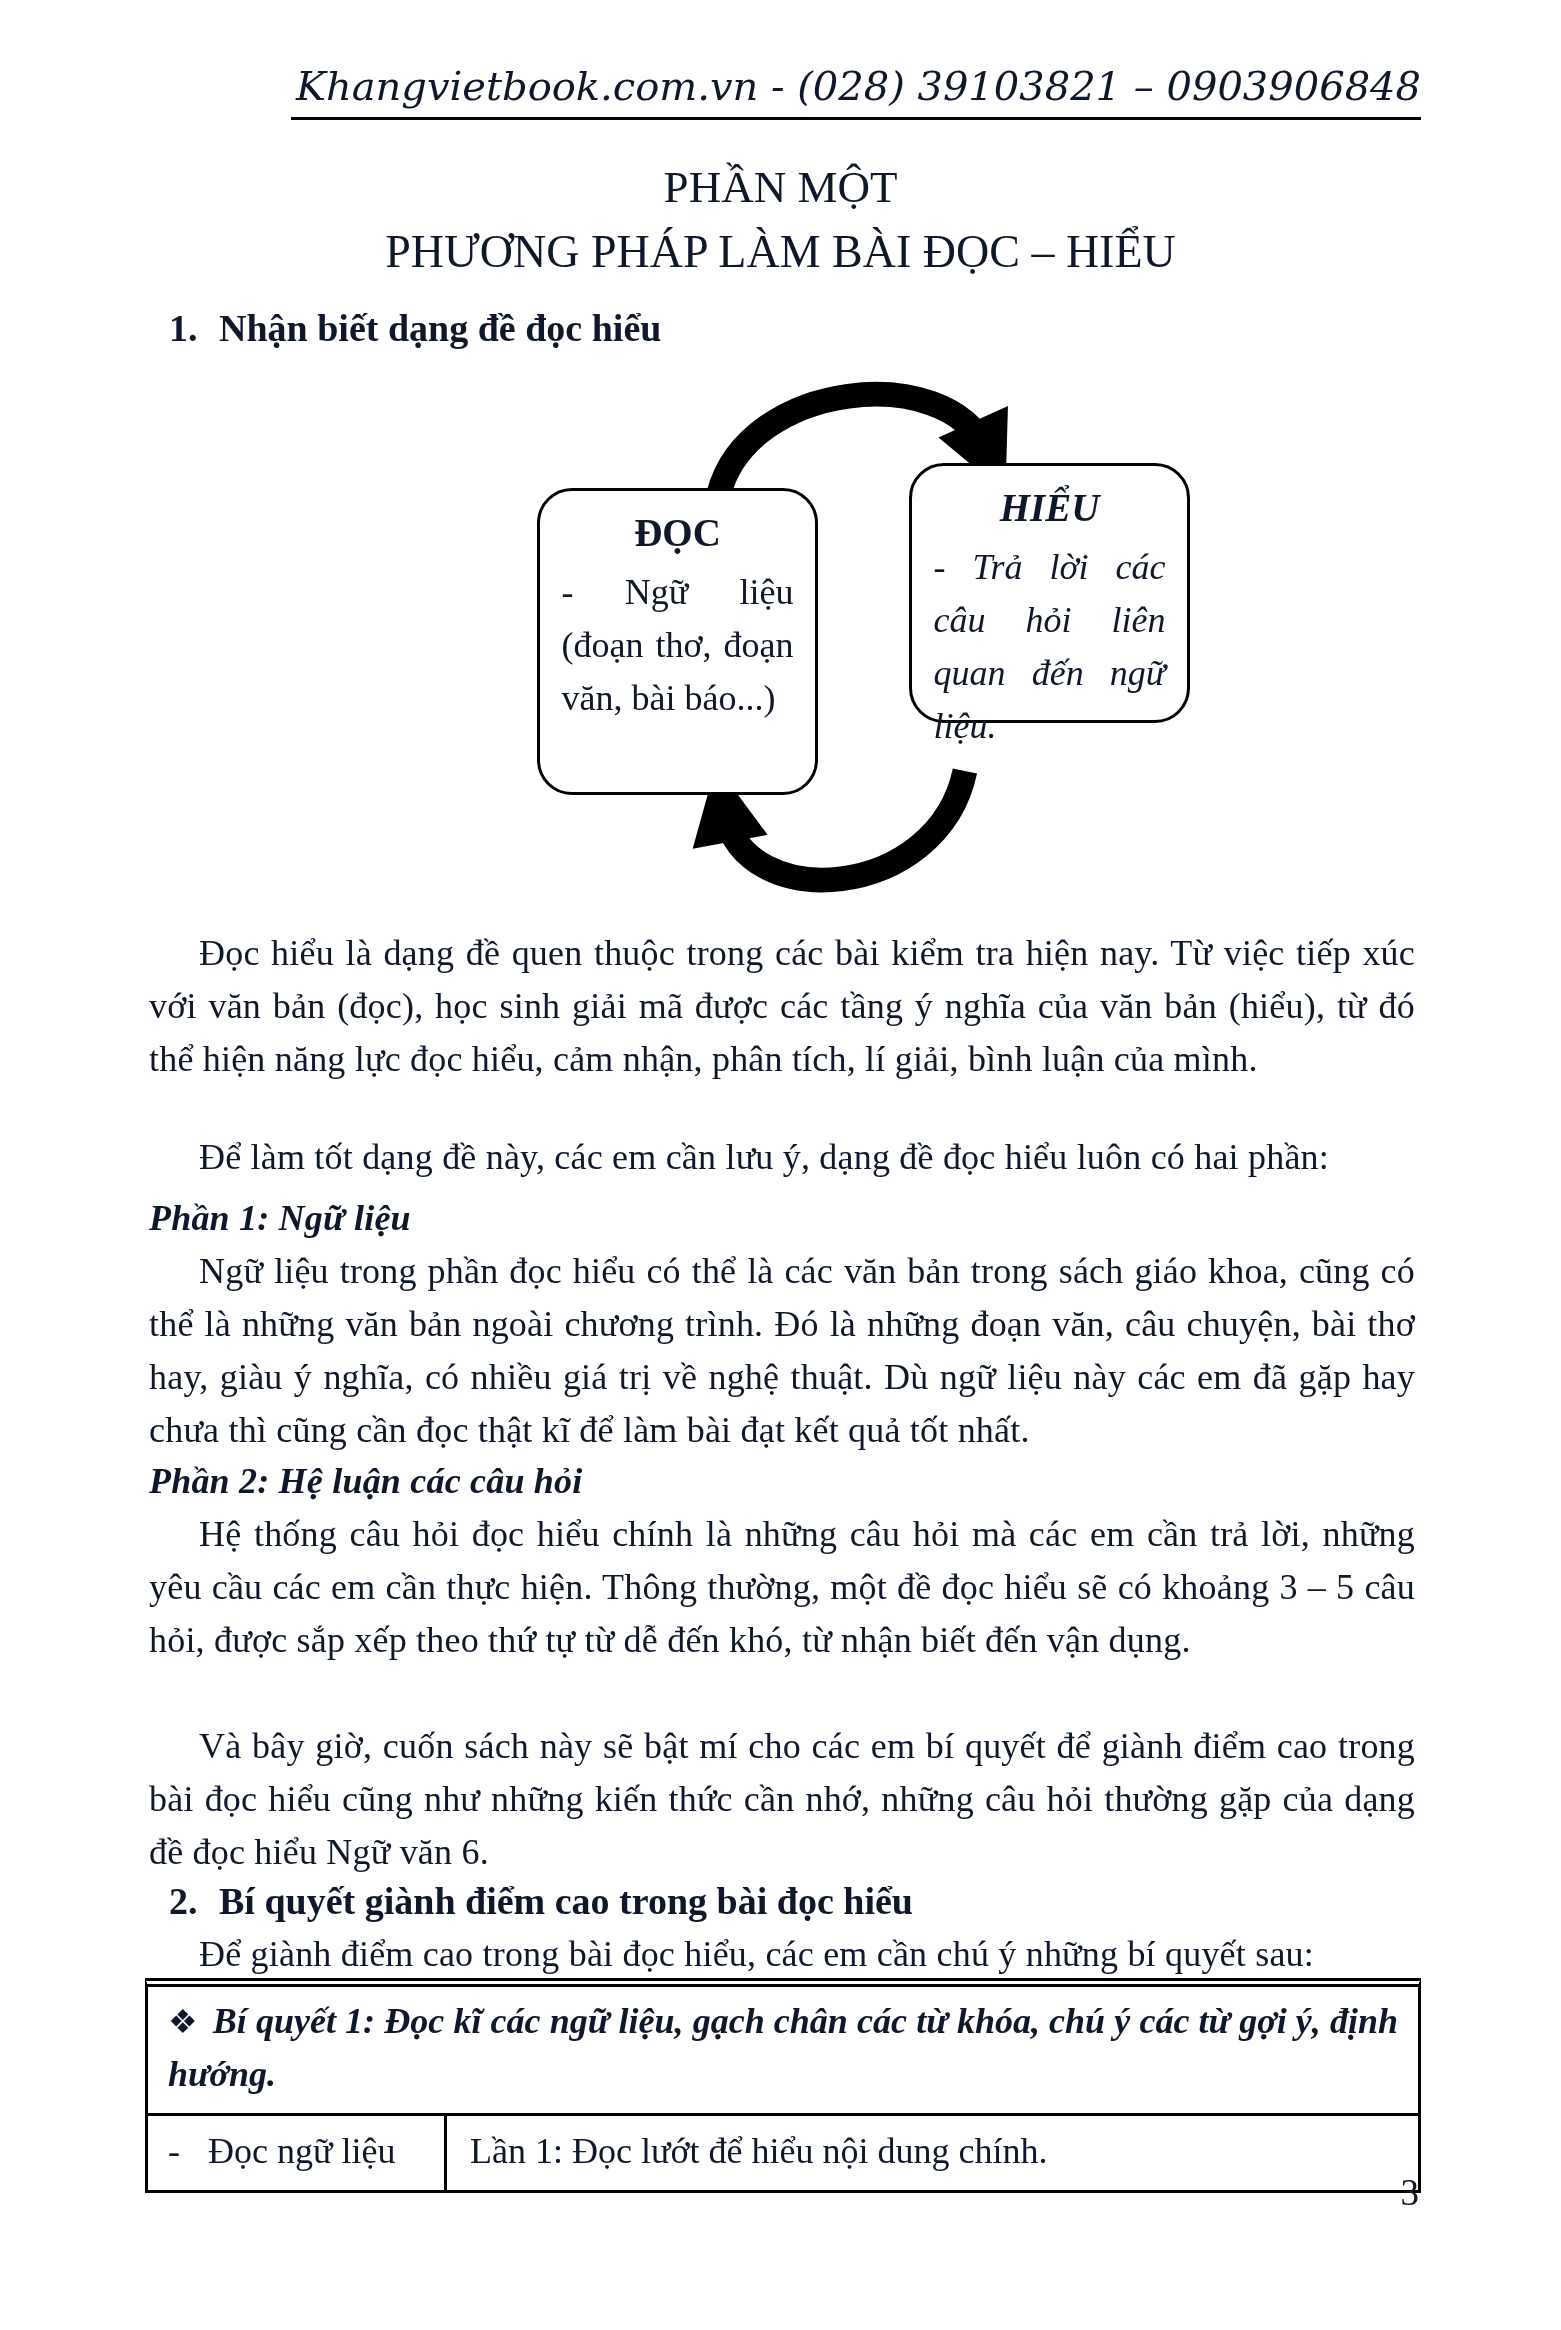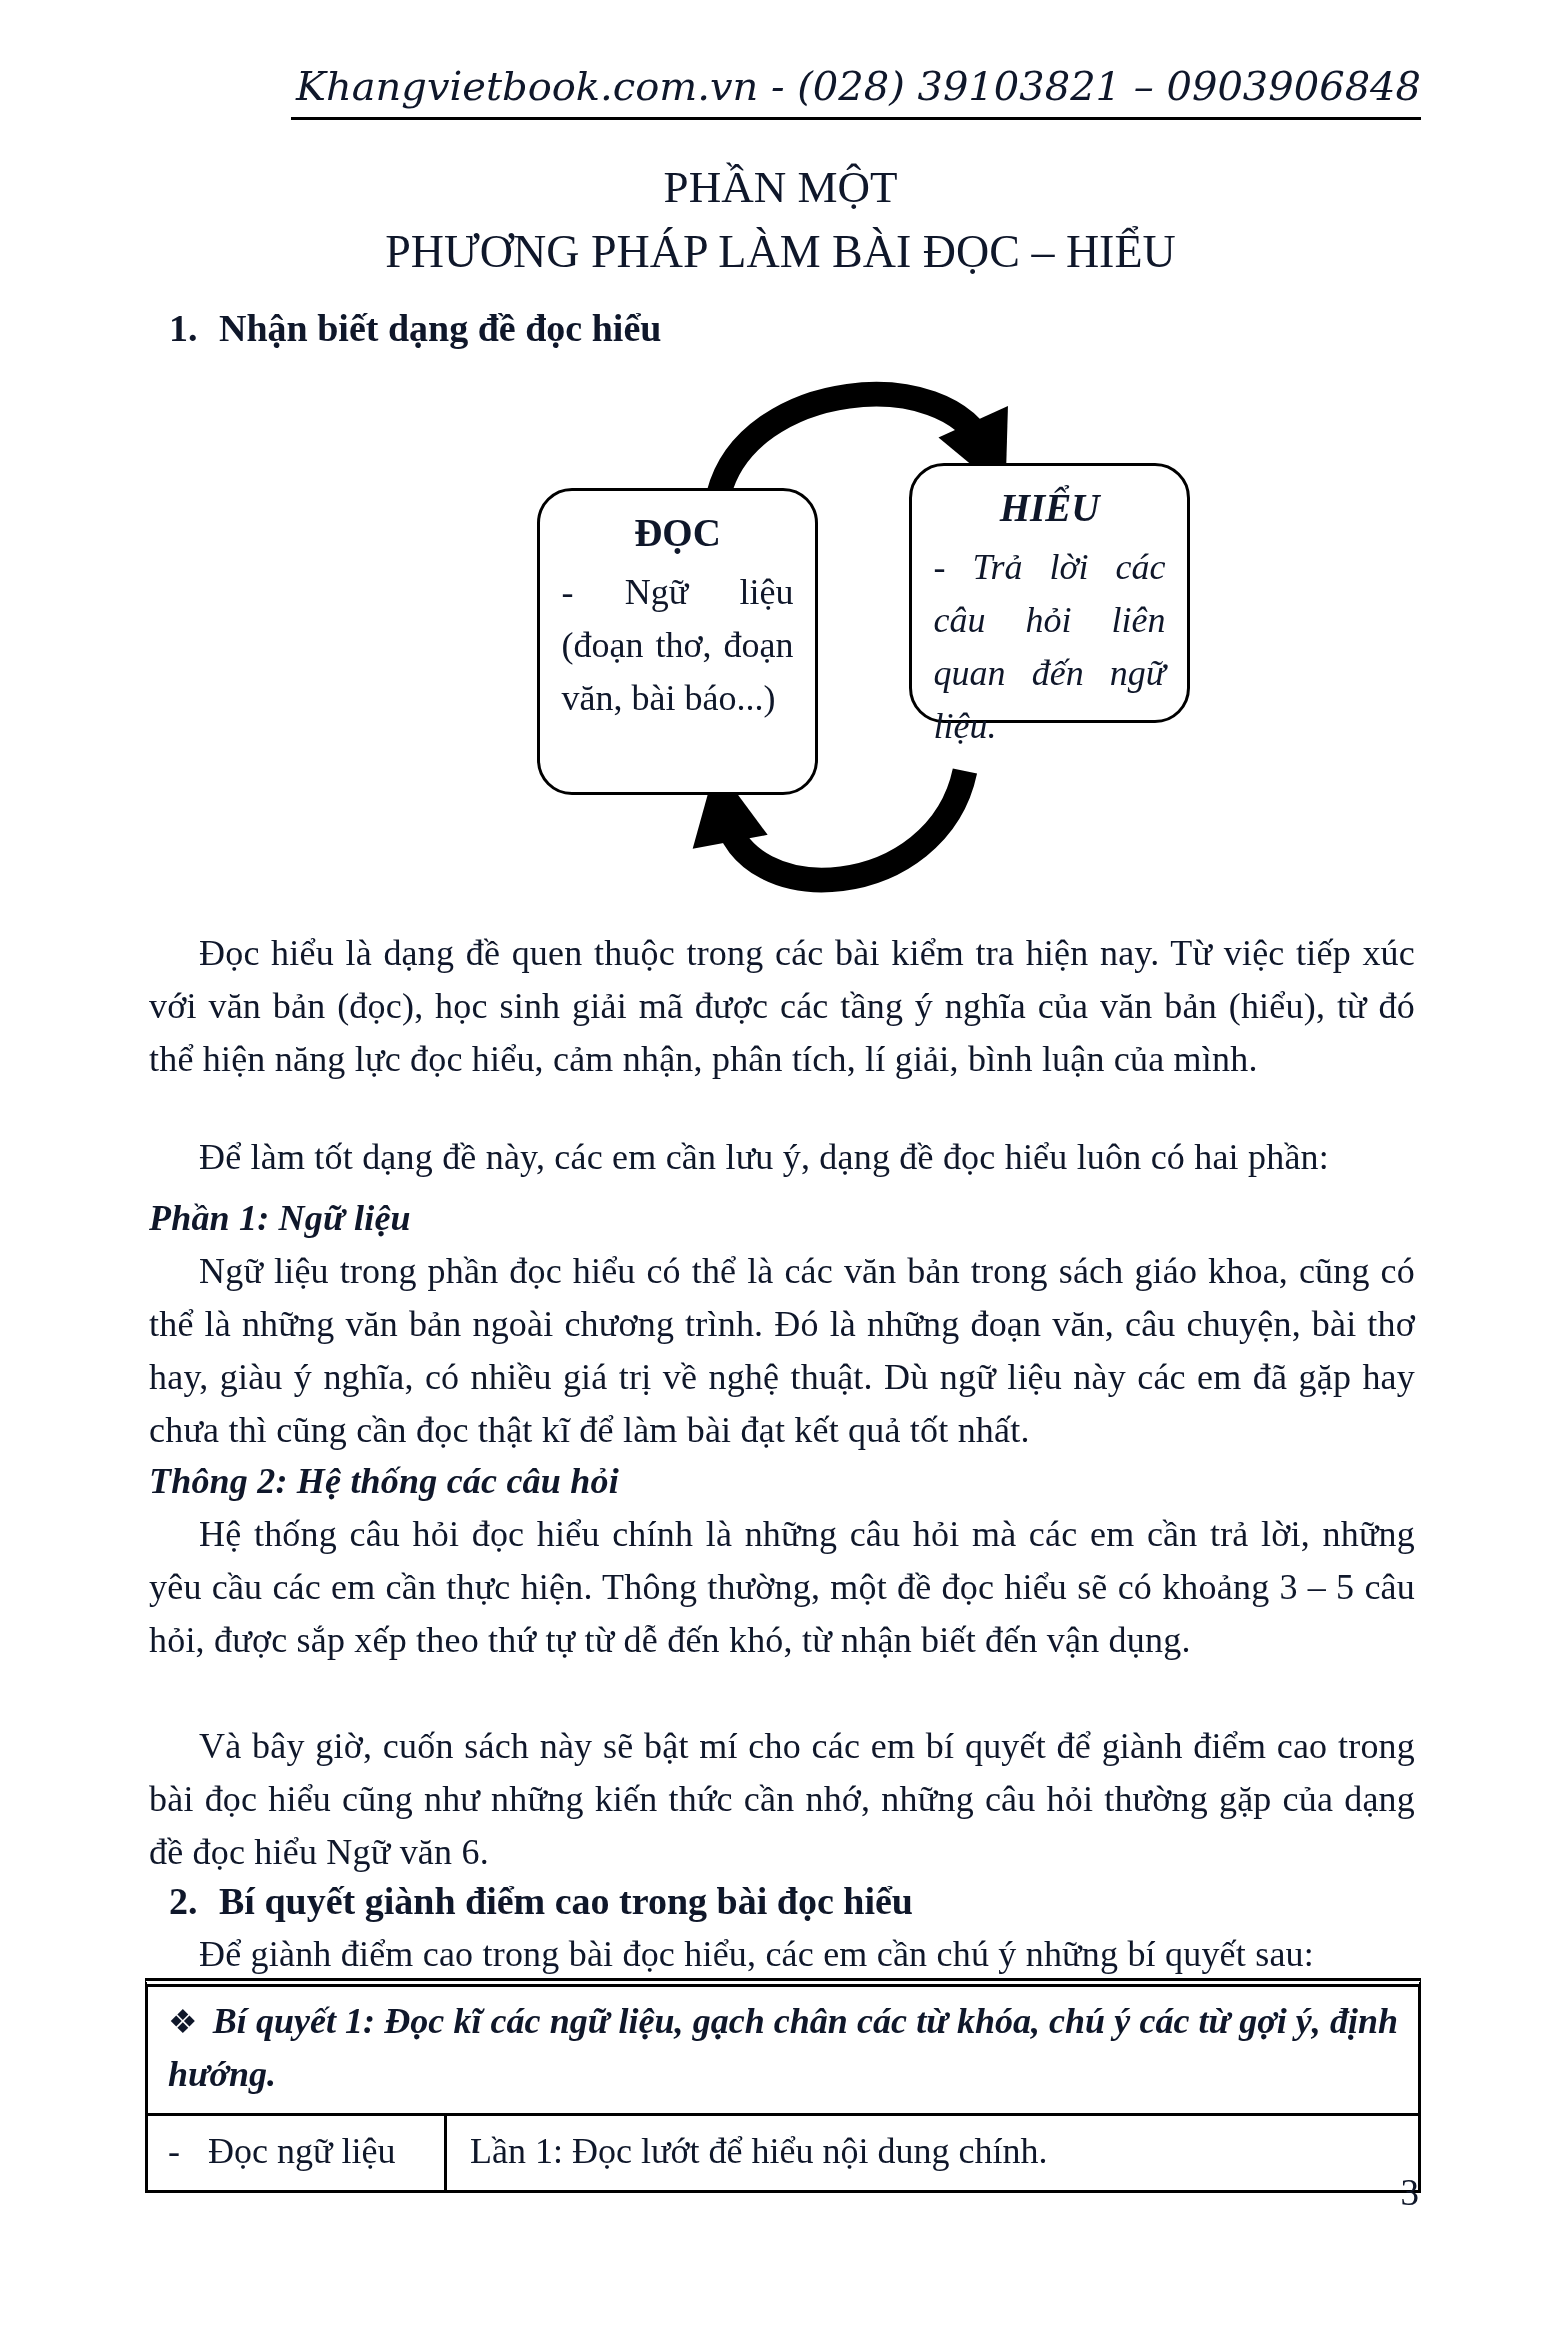--- a/index.html
+++ b/index.html
@@ -107,21 +107,21 @@
     <div class="dg-box dg-box-under">
       <div class="dg-title">HIỂU</div>
       <div class="dg-body">- Trả lời các câu hỏi liên quan đến ngữ liệu.</div>
     </div>
   </div>
 
   <div class="para indent p1">Đọc hiểu là dạng đề quen thuộc trong các bài kiểm tra hiện nay. Từ việc tiếp xúc với văn bản (đọc), học sinh giải mã được các tầng ý nghĩa của văn bản (hiểu), từ đó thể hiện năng lực đọc hiểu, cảm nhận, phân tích, lí giải, bình luận của mình.</div>
   <div class="para indent p2">Để làm tốt dạng đề này, các em cần lưu ý, dạng đề đọc hiểu luôn có hai phần:</div>
   <div class="para subhead h1">Phần 1: Ngữ liệu</div>
   <div class="para indent p3">Ngữ liệu trong phần đọc hiểu có thể là các văn bản trong sách giáo khoa, cũng có thể là những văn bản ngoài chương trình. Đó là những đoạn văn, câu chuyện, bài thơ hay, giàu ý nghĩa, có nhiều giá trị về nghệ thuật. Dù ngữ liệu này các em đã gặp hay chưa thì cũng cần đọc thật kĩ để làm bài đạt kết quả tốt nhất.</div>
-  <div class="para subhead h2">Thông 2: Hệ thống các câu hỏi</div>
+  <div class="para subhead h2">Phần 2: Hệ luận các câu hỏi</div>
   <div class="para indent p4">Hệ thống câu hỏi đọc hiểu chính là những câu hỏi mà các em cần trả lời, những yêu cầu các em cần thực hiện. Thông thường, một đề đọc hiểu sẽ có khoảng 3 – 5 câu hỏi, được sắp xếp theo thứ tự từ dễ đến khó, từ nhận biết đến vận dụng.</div>
   <div class="para indent p5">Và bây giờ, cuốn sách này sẽ bật mí cho các em bí quyết để giành điểm cao trong bài đọc hiểu cũng như những kiến thức cần nhớ, những câu hỏi thường gặp của dạng đề đọc hiểu Ngữ văn 6.</div>
 
   <div class="sec-heading sec2">
     <span class="sec-num">2.</span><span>Bí quyết giành điểm cao trong bài đọc hiểu</span>
   </div>
 
   <div class="para indent p6">Để giành điểm cao trong bài đọc hiểu, các em cần chú ý những bí quyết sau:</div>
 
   <div class="tip-table">

